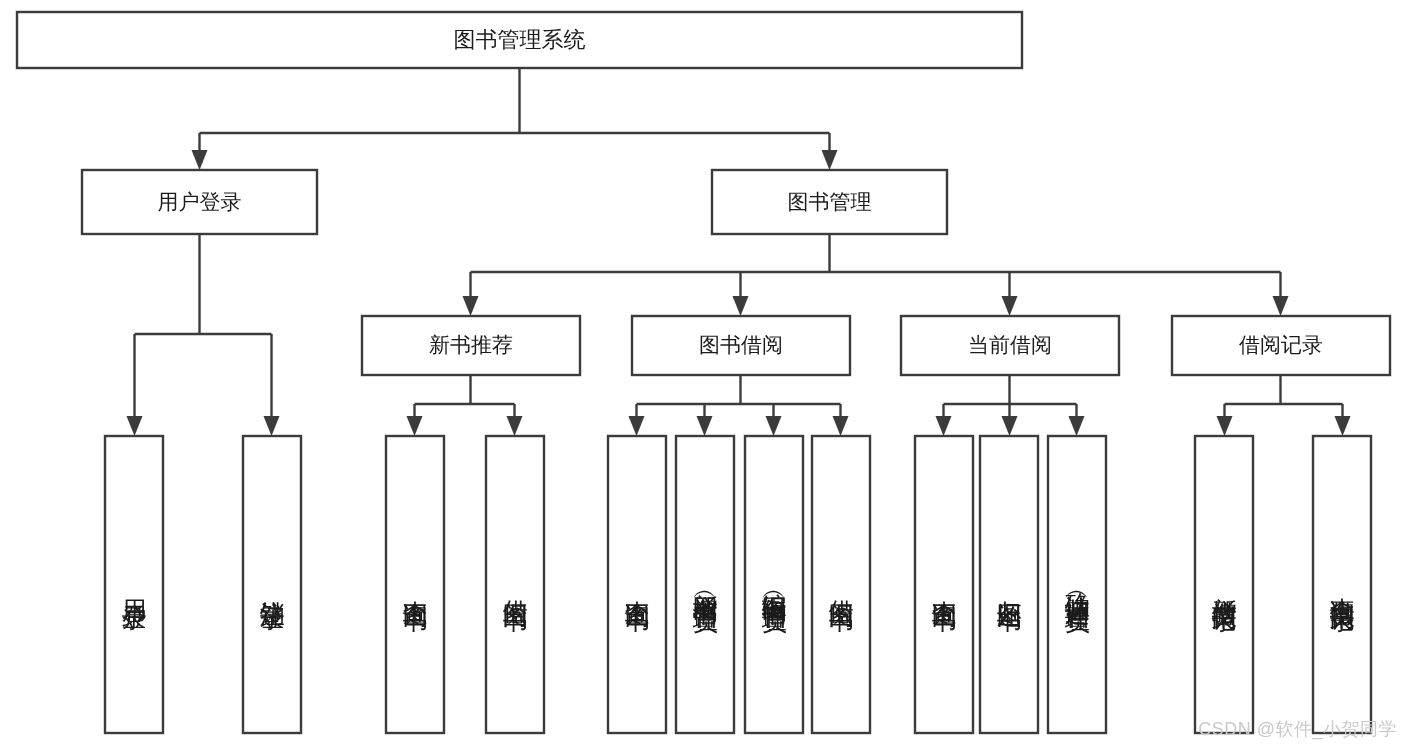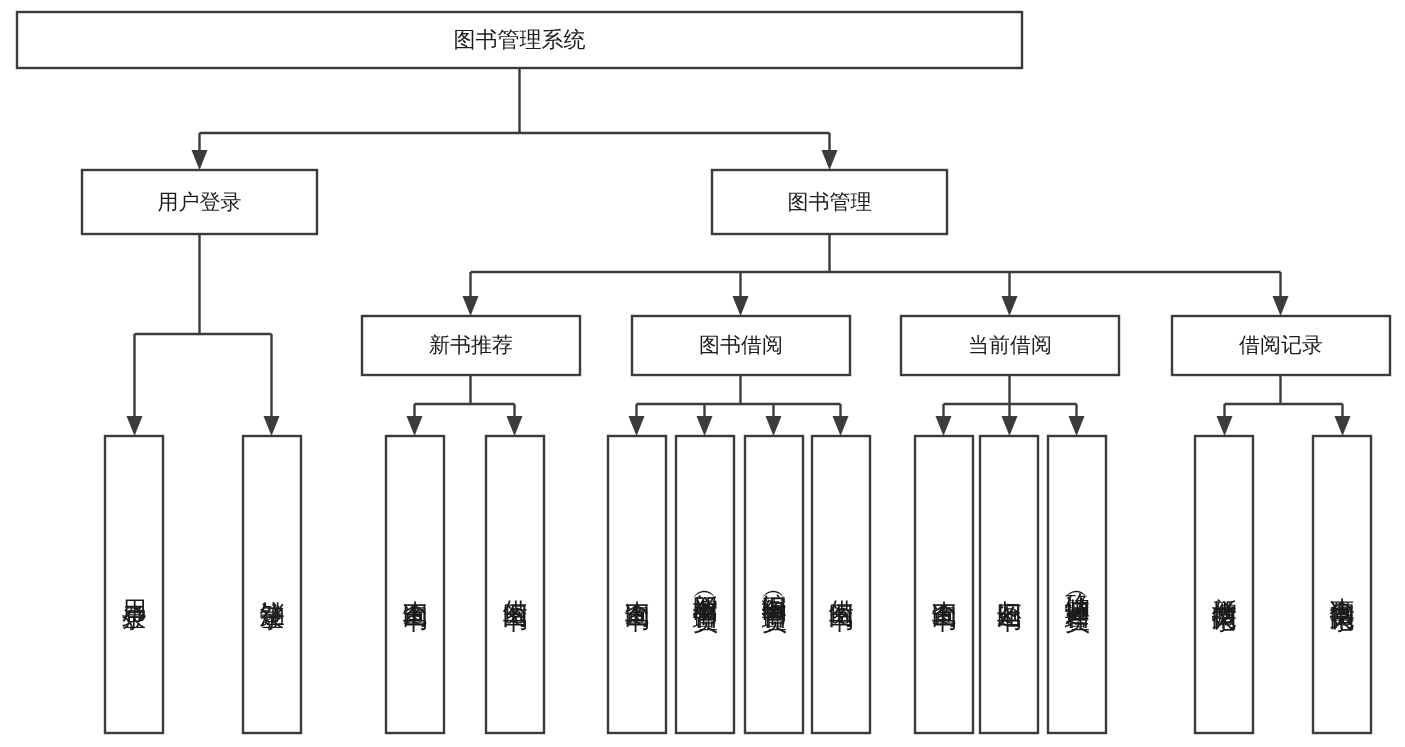--- a/index.html
+++ b/index.html
@@ -253,13 +253,14 @@
     <span class="leaf-label">确认归还（管理员）</span>
   </div>
 
   <div class="leaf-label-wrap" style="left:1195px;top:436px;width:58px;height:297px;">
     <span class="leaf-label">新增借阅记录</span>
   </div>
   <div class="leaf-label-wrap" style="left:1313px;top:436px;width:58px;height:297px;">
     <span class="leaf-label">查询借阅记录</span>
   </div>
 
+  <div class="watermark">CSDN @软件_小贺同学</div>
 </div>
 
 </body></html>

